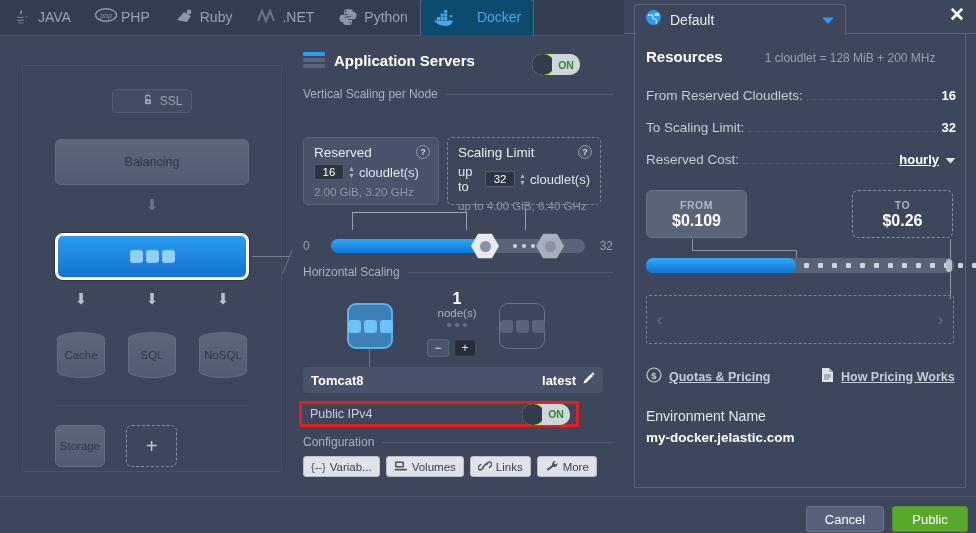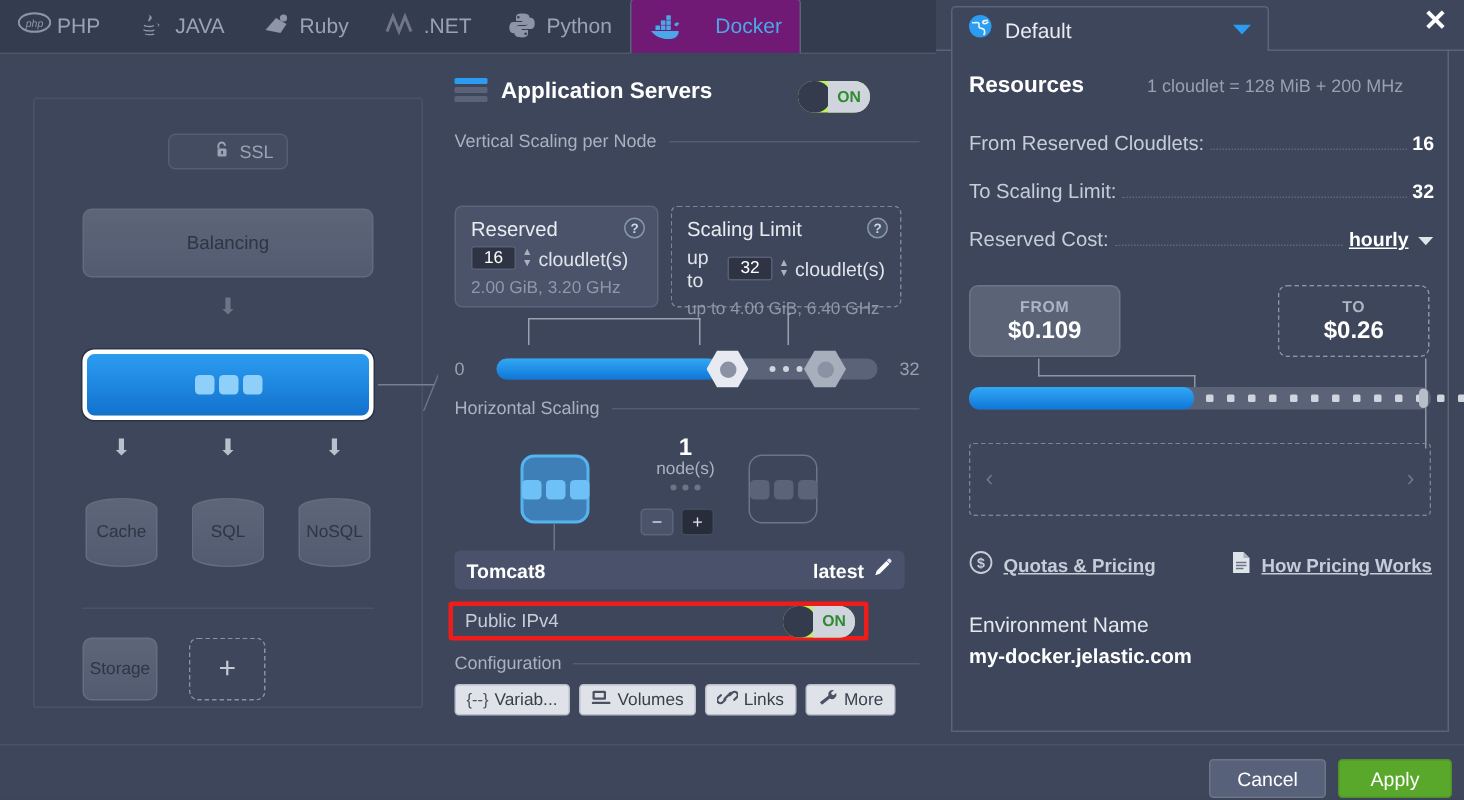--- a/index.html
+++ b/index.html
@@ -20,21 +20,21 @@
     display: flex; align-items: flex-end;
   }
   .tab {
     display: flex; align-items: center; gap: 6px;
     height: 36px; padding: 0 12px 0 12px;
     font-size: 14px; color: #9aa3b5; cursor: pointer;
     position: relative;
   }
   .tab .tlabel { line-height: 1; padding-bottom: 1px; }
   .tab.active {
-    background: #701a75; color: #4aa8e8;
+    background: #0c4a6e; color: #4aa8e8;
     border: 1px solid #5a6379; border-bottom: 1px solid #3d465a;
     border-radius: 3px 3px 0 0;
     margin-bottom: -1px; height: 37px; gap: 24px;
   }
   .tabicon { width: 20px; height: 18px; display: inline-block; position: relative; flex: 0 0 auto; }
 
   
   .leftpanel {
     position: absolute; left: 0; top: 37px; width: 292px; height: 459px;
     background: #3d465a;
@@ -296,40 +296,40 @@
   .btn-apply { right: 8px; width: 76px; background: #5aa82b; border: 1px solid #4e9425; }
 </style>
 </head>
 <body>
 
 <div id="app">
 
   <div class="tabbar">
     <div class="tab">
       <span class="tabicon">
-        <svg width="22" height="14" viewBox="0 0 22 14">
-            <ellipse cx="11" cy="7" rx="10.5" ry="6.2" fill="none" stroke="#8d95a6" stroke-width="1.4"></ellipse>
-            <text x="11" y="10" font-size="7" font-family="Liberation Sans" fill="#8d95a6" text-anchor="middle" font-style="italic">php</text>
-          </svg>
-      </span>
-      <span class="tlabel">PHP</span>
-    </div>
-    <div class="tab">
-      <span class="tabicon">
         <svg width="20" height="18" viewBox="0 0 20 18">
             <g fill="#8d95a6">
           <path d="M8 2c2 1.5-1 3 0 4.5 0 0 3-1.8 2-3.3C9.3 2 8.4 2.2 8 2z"></path>
           <path d="M5.5 8.5c-1.5.6-.3 1.6 2.8 1.6 3 0 4.2-.9 3-1.5-.6.4-1.7.6-3 .6-1.6 0-2.5-.3-2.8-.7z"></path>
           <path d="M5 11.5c-1.3.6-.1 1.5 3.3 1.5s4.6-.9 3.4-1.4c-.7.3-1.9.5-3.4.5s-2.7-.2-3.3-.6z"></path>
           <path d="M13 8c1.5-.3 2.2.6 1 1.6l.4.2c1.6-1.2 1-2.3-1.4-1.8z"></path>
           <path d="M6 14.3c-1 .5 0 1.2 2.8 1.2 2.3 0 3.4-.4 3.4-.4l-1-.7s-.8.3-2.3.3c-1.6 0-2.6-.2-2.9-.4z"></path>
         </g>
           </svg>
       </span>
       <span class="tlabel">JAVA</span>
+    </div>
+    <div class="tab">
+      <span class="tabicon">
+        <svg width="22" height="14" viewBox="0 0 22 14">
+            <ellipse cx="11" cy="7" rx="10.5" ry="6.2" fill="none" stroke="#8d95a6" stroke-width="1.4"></ellipse>
+            <text x="11" y="10" font-size="7" font-family="Liberation Sans" fill="#8d95a6" text-anchor="middle" font-style="italic">php</text>
+          </svg>
+      </span>
+      <span class="tlabel">PHP</span>
     </div>
     <div class="tab">
       <span class="tabicon">
         <svg width="20" height="18" viewBox="0 0 20 18">
             <g fill="#8d95a6">
               <path d="M3 12l7-8 7 4-4 6z"></path>
               <circle cx="15" cy="4" r="2.4"></circle>
             </g>
           </svg>
       </span>
@@ -710,16 +710,16 @@
     </div>
 
     <div class="envname">
       <div class="t">Environment Name</div>
       <div class="v">my-docker.jelastic.com</div>
     </div>
   </div>
 
   <div class="footer">
     <div class="btn btn-cancel">Cancel</div>
-    <div class="btn btn-apply">Apply</div>
+    <div class="btn btn-apply">Public</div>
   </div>
 
 </div>
 
 </body></html>

